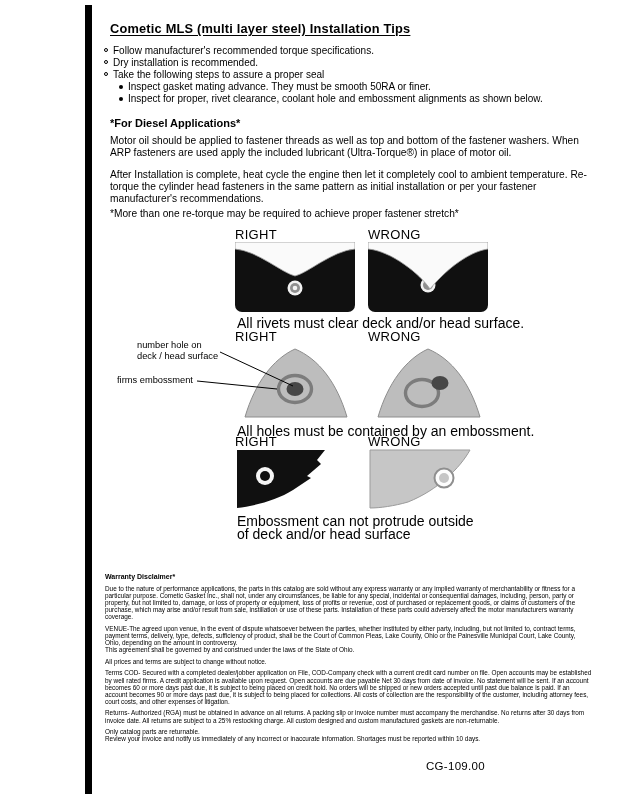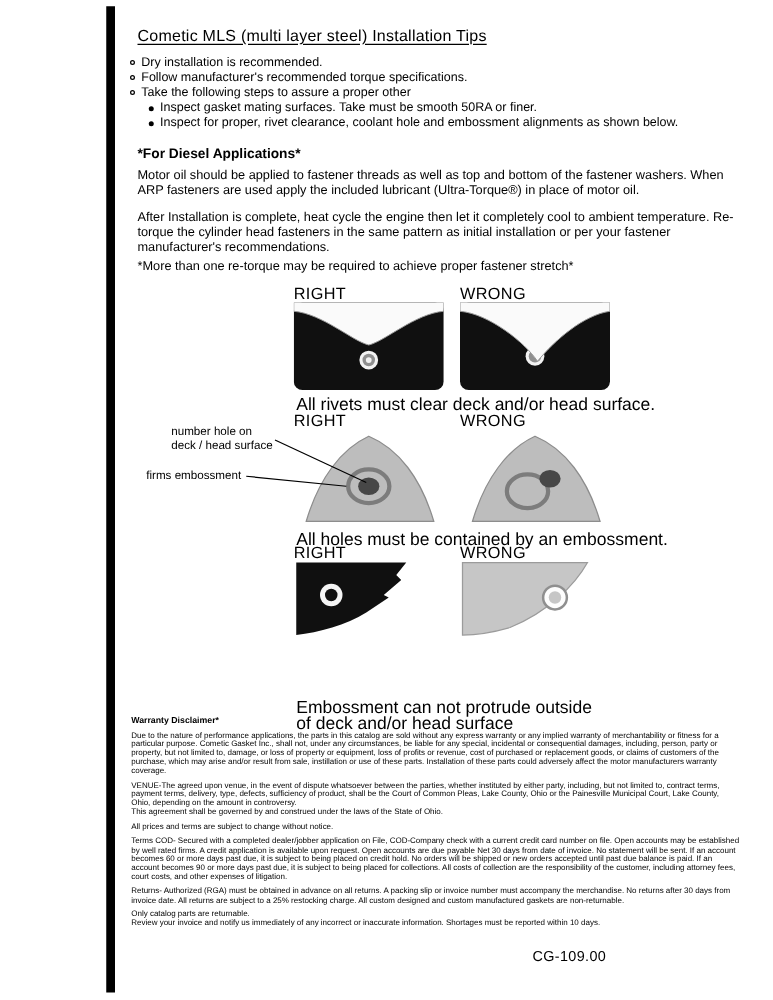--- a/index.html
+++ b/index.html
@@ -4,21 +4,21 @@
 <style>
   * { margin:0; padding:0; box-sizing:border-box; }
   html,body { background:#ffffff; }
   .page {
     position:relative; width:618px; height:800px; background:#ffffff;
     font-family:"Liberation Sans", sans-serif; color:#000; overflow:hidden;
   }
   .edge-bar { position:absolute; left:85px; top:5px; width:7px; height:789px; background:#000; }
 
   .title {
-    position:absolute; left:110px; top:21px; font-size:12.8px; font-weight:normal;
+    position:absolute; left:110px; top:21px; font-size:12.8px; font-weight:bold;
     text-decoration:underline; text-underline-offset:2px; letter-spacing:0.2px;
   }
 
   .tips { position:absolute; left:104px; top:45px; width:486px; list-style:none; }
   .tip { display:flex; font-size:10px; line-height:11.5px; margin-bottom:0.5px; }
   .tip.sub { margin-left:15px; }
   .bullet-open { width:4px; height:4px; border:1px solid #000; border-radius:50%; display:inline-block; flex:0 0 auto; margin:3px 5px 0 0; }
   .bullet-fill { width:4px; height:4px; background:#000; border-radius:50%; display:inline-block; flex:0 0 auto; margin:3.5px 5px 0 0; }
 
   .diesel-heading { position:absolute; left:110px; top:117px; font-size:11px; font-weight:bold; }
@@ -29,21 +29,21 @@
 
   .fig-label { position:absolute; width:120px; text-align:left; font-size:13px; letter-spacing:0.3px; }
   .panel { position:absolute; width:120px; }
   .panel svg { display:block; }
   .lp { left:235px; } .rp { left:368px; }
   .r1.fig-label { top:227px; } .r1.panel { top:242px; }
   .r2.fig-label { top:329px; } .r2.panel { top:343px; }
   .r3.fig-label { top:434px; } .r3.panel { top:448px; }
 
   .caption { position:absolute; left:237px; font-size:14px; line-height:12.5px; }
-  .cap1 { top:317px; } .cap2 { top:425px; } .cap3 { top:515px; width:242px;margin-top:44px; }
+  .cap1 { top:317px; } .cap2 { top:425px; } .cap3 { top:515px; width:242px; }
 
   .callout { position:absolute; font-size:9.3px; line-height:10.5px; }
   .callout1 { left:137px; top:340px; width:100px; }
   .callout2 { left:117px; top:375px; width:110px; }
 
   .overlay { position:absolute; left:0; top:0; pointer-events:none; }
 
   .warranty { position:absolute; left:105px; top:573px; width:487px; }
   .warranty .w-heading { font-size:7px; font-weight:bold; margin-bottom:5px; }
   .warranty p { font-size:6.4px; line-height:7.1px; margin-bottom:4.5px; white-space:pre-line; }
@@ -55,33 +55,33 @@
 
 <div class="page">
 
   <div class="edge-bar"></div>
 
   <div class="title">Cometic MLS (multi layer steel) Installation Tips</div>
 
   <ul class="tips">
     <li class="tip">
       <span class="bullet-open"></span>
+      <span>Follow manufacturer's recommended torque specifications.</span>
+    </li>
+    <li class="tip">
+      <span class="bullet-open"></span>
       <span>Dry installation is recommended.</span>
     </li>
     <li class="tip">
       <span class="bullet-open"></span>
-      <span>Follow manufacturer's recommended torque specifications.</span>
-    </li>
-    <li class="tip">
-      <span class="bullet-open"></span>
-      <span>Take the following steps to assure a proper other</span>
+      <span>Take the following steps to assure a proper seal</span>
     </li>
     <li class="tip sub">
       <span class="bullet-fill"></span>
-      <span>Inspect gasket mating surfaces.  Take must be smooth 50RA or finer.</span>
+      <span>Inspect gasket mating advance.  They must be smooth 50RA or finer.</span>
     </li>
     <li class="tip sub">
       <span class="bullet-fill"></span>
       <span>Inspect for proper, rivet clearance, coolant hole and embossment alignments as shown below.</span>
     </li>
   </ul>
 
   <div class="diesel-heading">*For Diesel Applications*</div>
   <div class="para para2">After Installation is complete, heat cycle the engine then let it completely cool to ambient temperature. Re-torque the cylinder head fasteners in the same pattern as initial installation or per your fastener manufacturer's recommendations.</div>
   <div class="para para1">Motor oil should be applied to fastener threads as well as top and bottom of the fastener washers. When ARP fasteners are used apply the included lubricant (Ultra-Torque®) in place of motor oil.</div>

